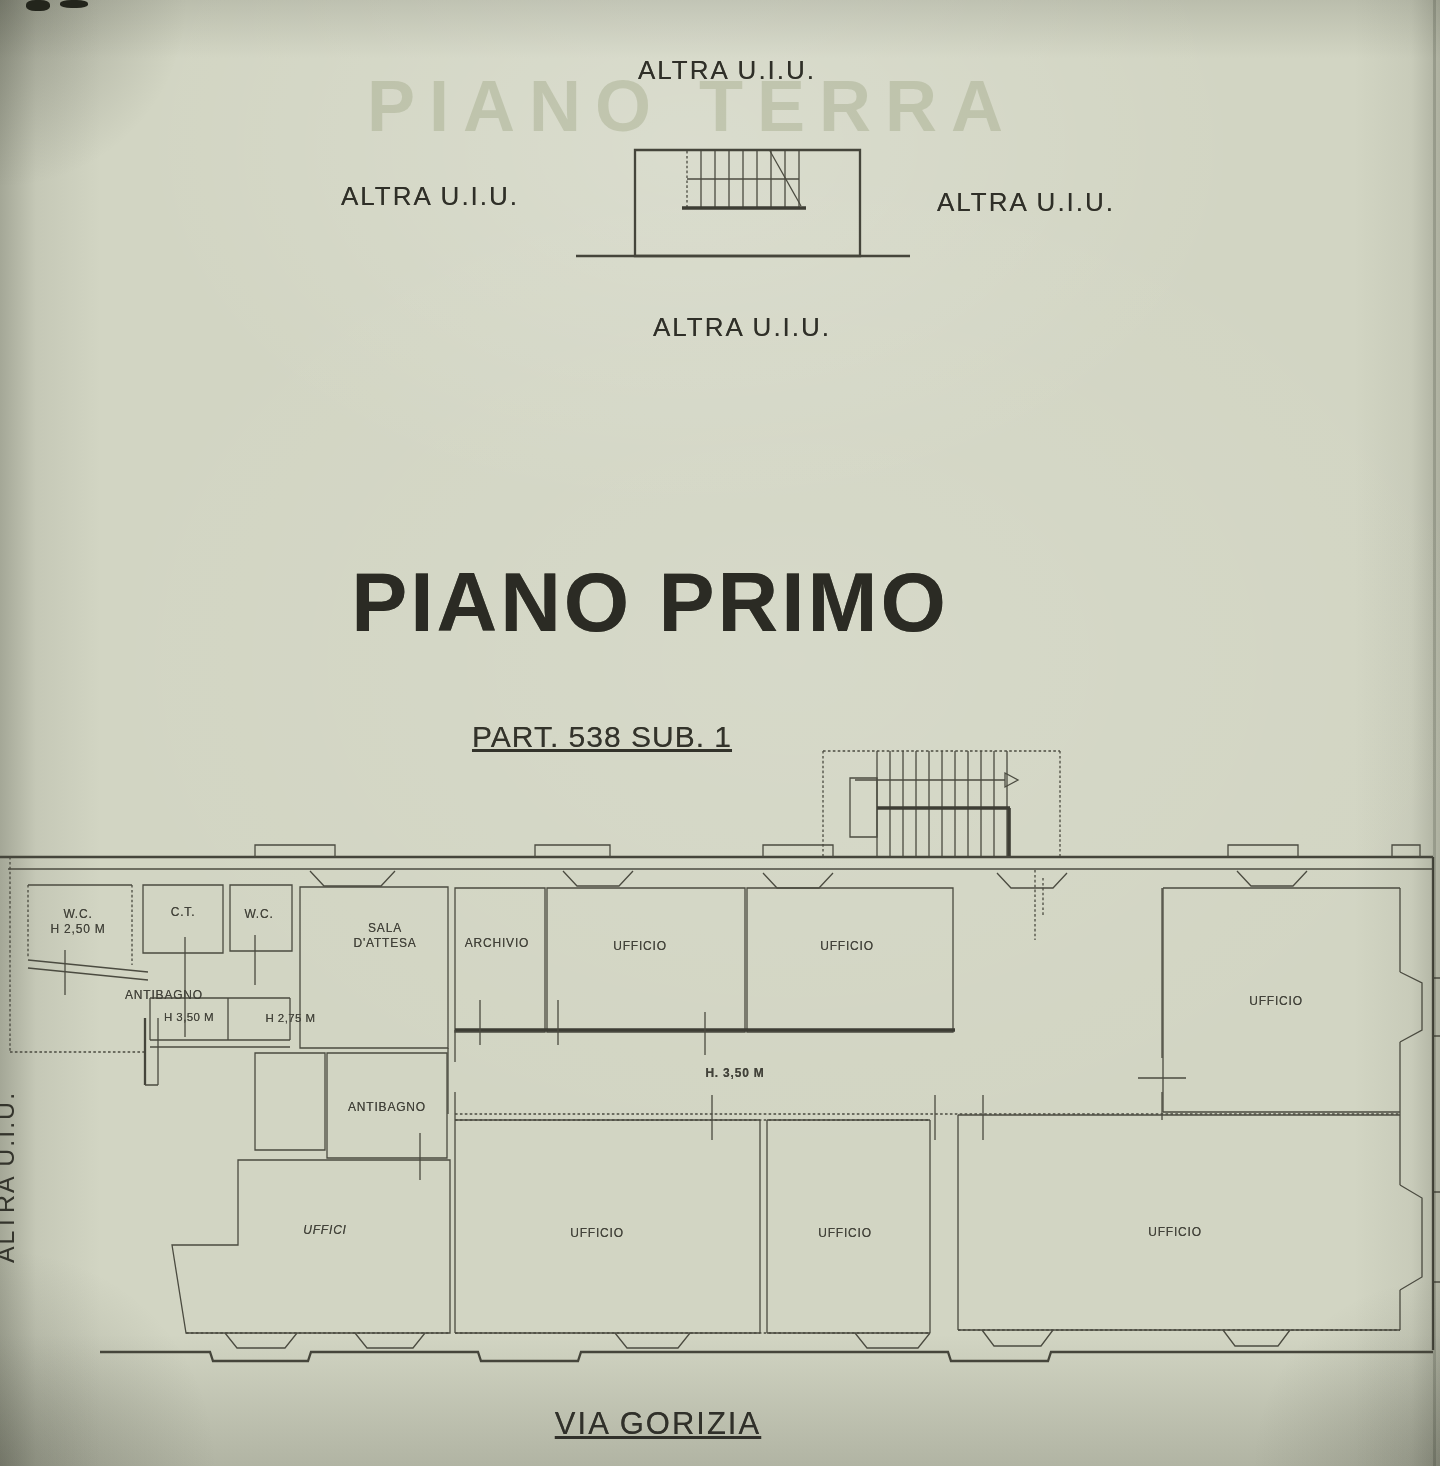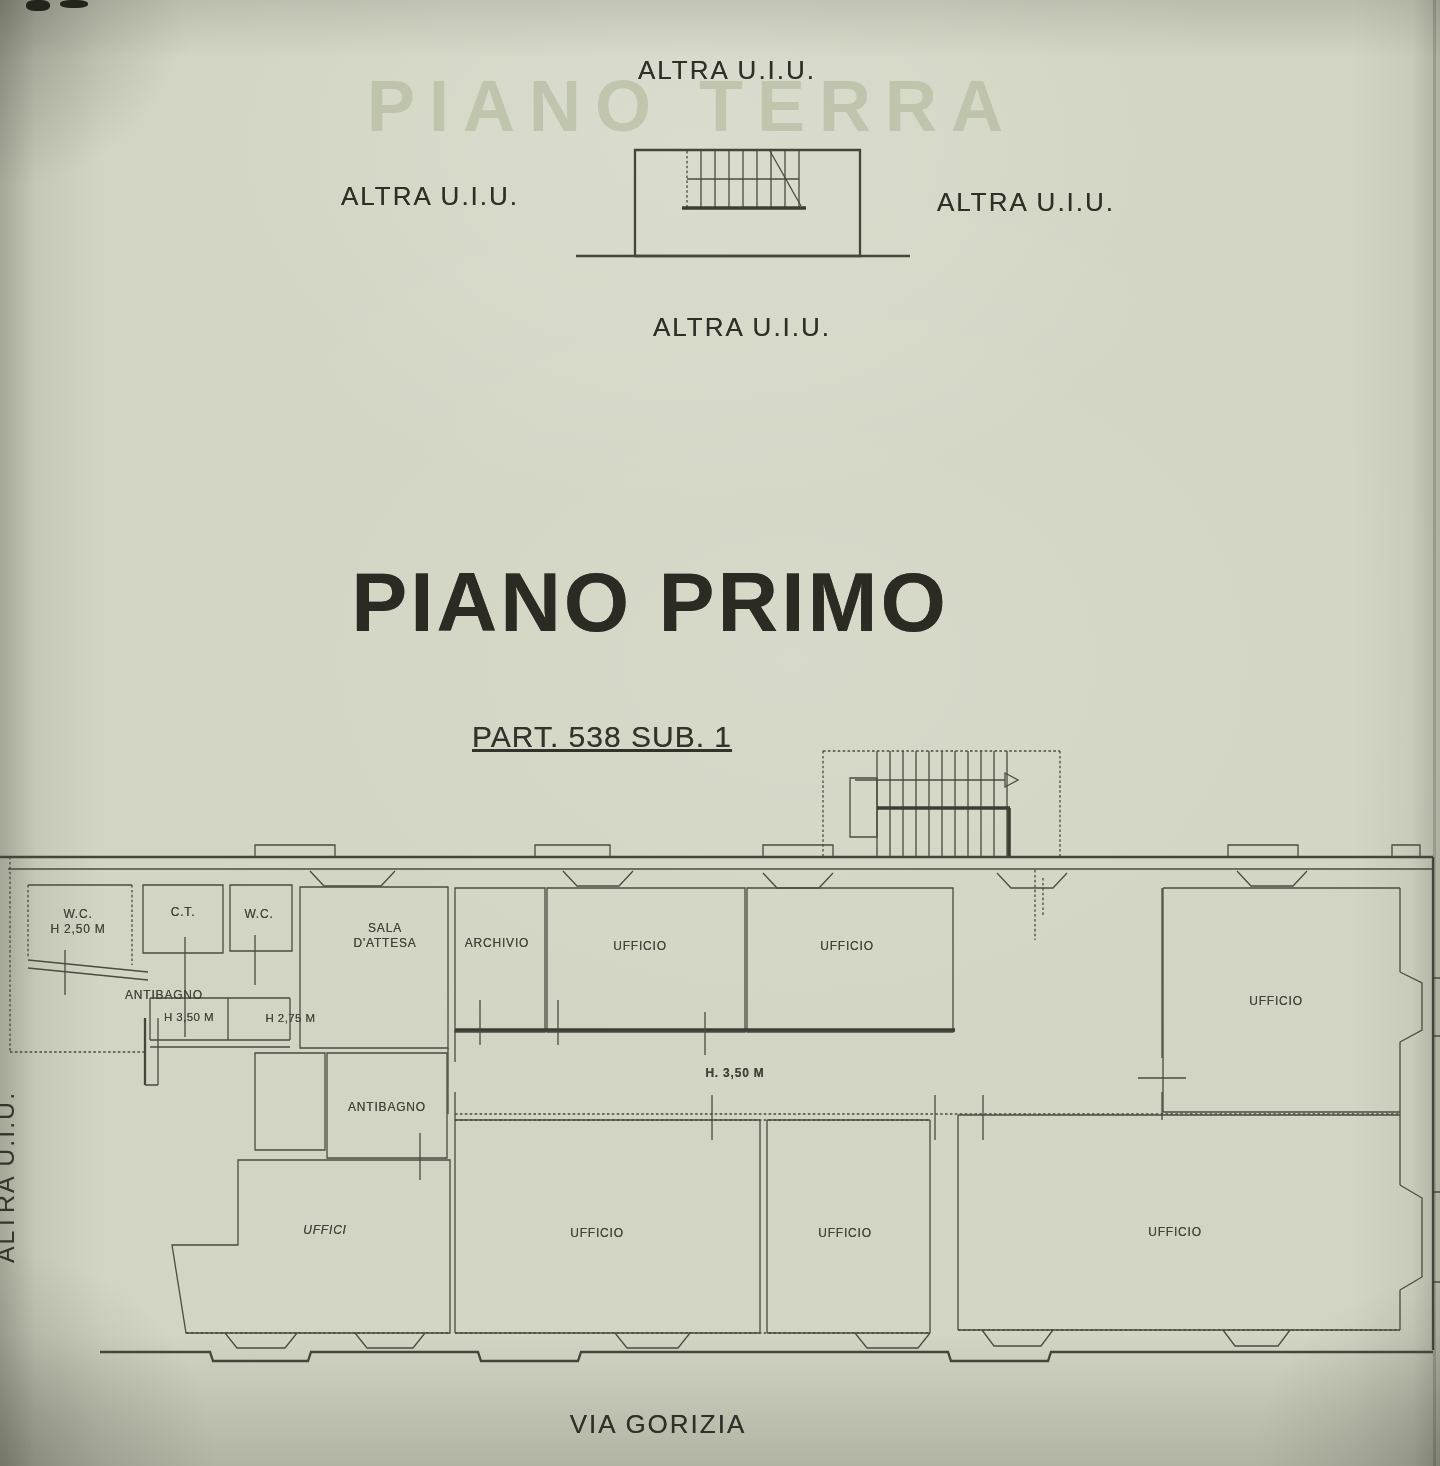--- a/index.html
+++ b/index.html
@@ -25,21 +25,21 @@
     background:rgba(30,32,24,0.18);
   }
   .lbl{
     position:absolute;transform:translate(-50%,-50%);
     white-space:nowrap;color:#3c3c32;
     text-shadow:0 0 0.6px rgba(62,62,50,0.75);
   }
   .ctx{font-size:26px;letter-spacing:2px;color:#2f2f28;}
   .title{font-size:84px;letter-spacing:3px;color:#2b2b24;font-weight:bold;}
   .parcel{font-size:30px;letter-spacing:1px;color:#33332b;text-decoration:underline;}
-  .street{font-size:26px;letter-spacing:2px;color:#30302a;}
+  .street{font-size:31px;letter-spacing:2px;color:#30302a;text-decoration:underline;}
   .room{font-size:12px;letter-spacing:0.8px;color:#42423a;}
   .room-sm{font-size:11.5px;letter-spacing:0.4px;color:#42423a;}
   .two-line{text-align:center;line-height:15px;}
   .watermark{
     font-size:72px;letter-spacing:14px;font-weight:bold;
     color:rgba(146,154,116,0.34);
     filter:blur(0.7px);
     text-shadow:none;
   }
   .side-label{

